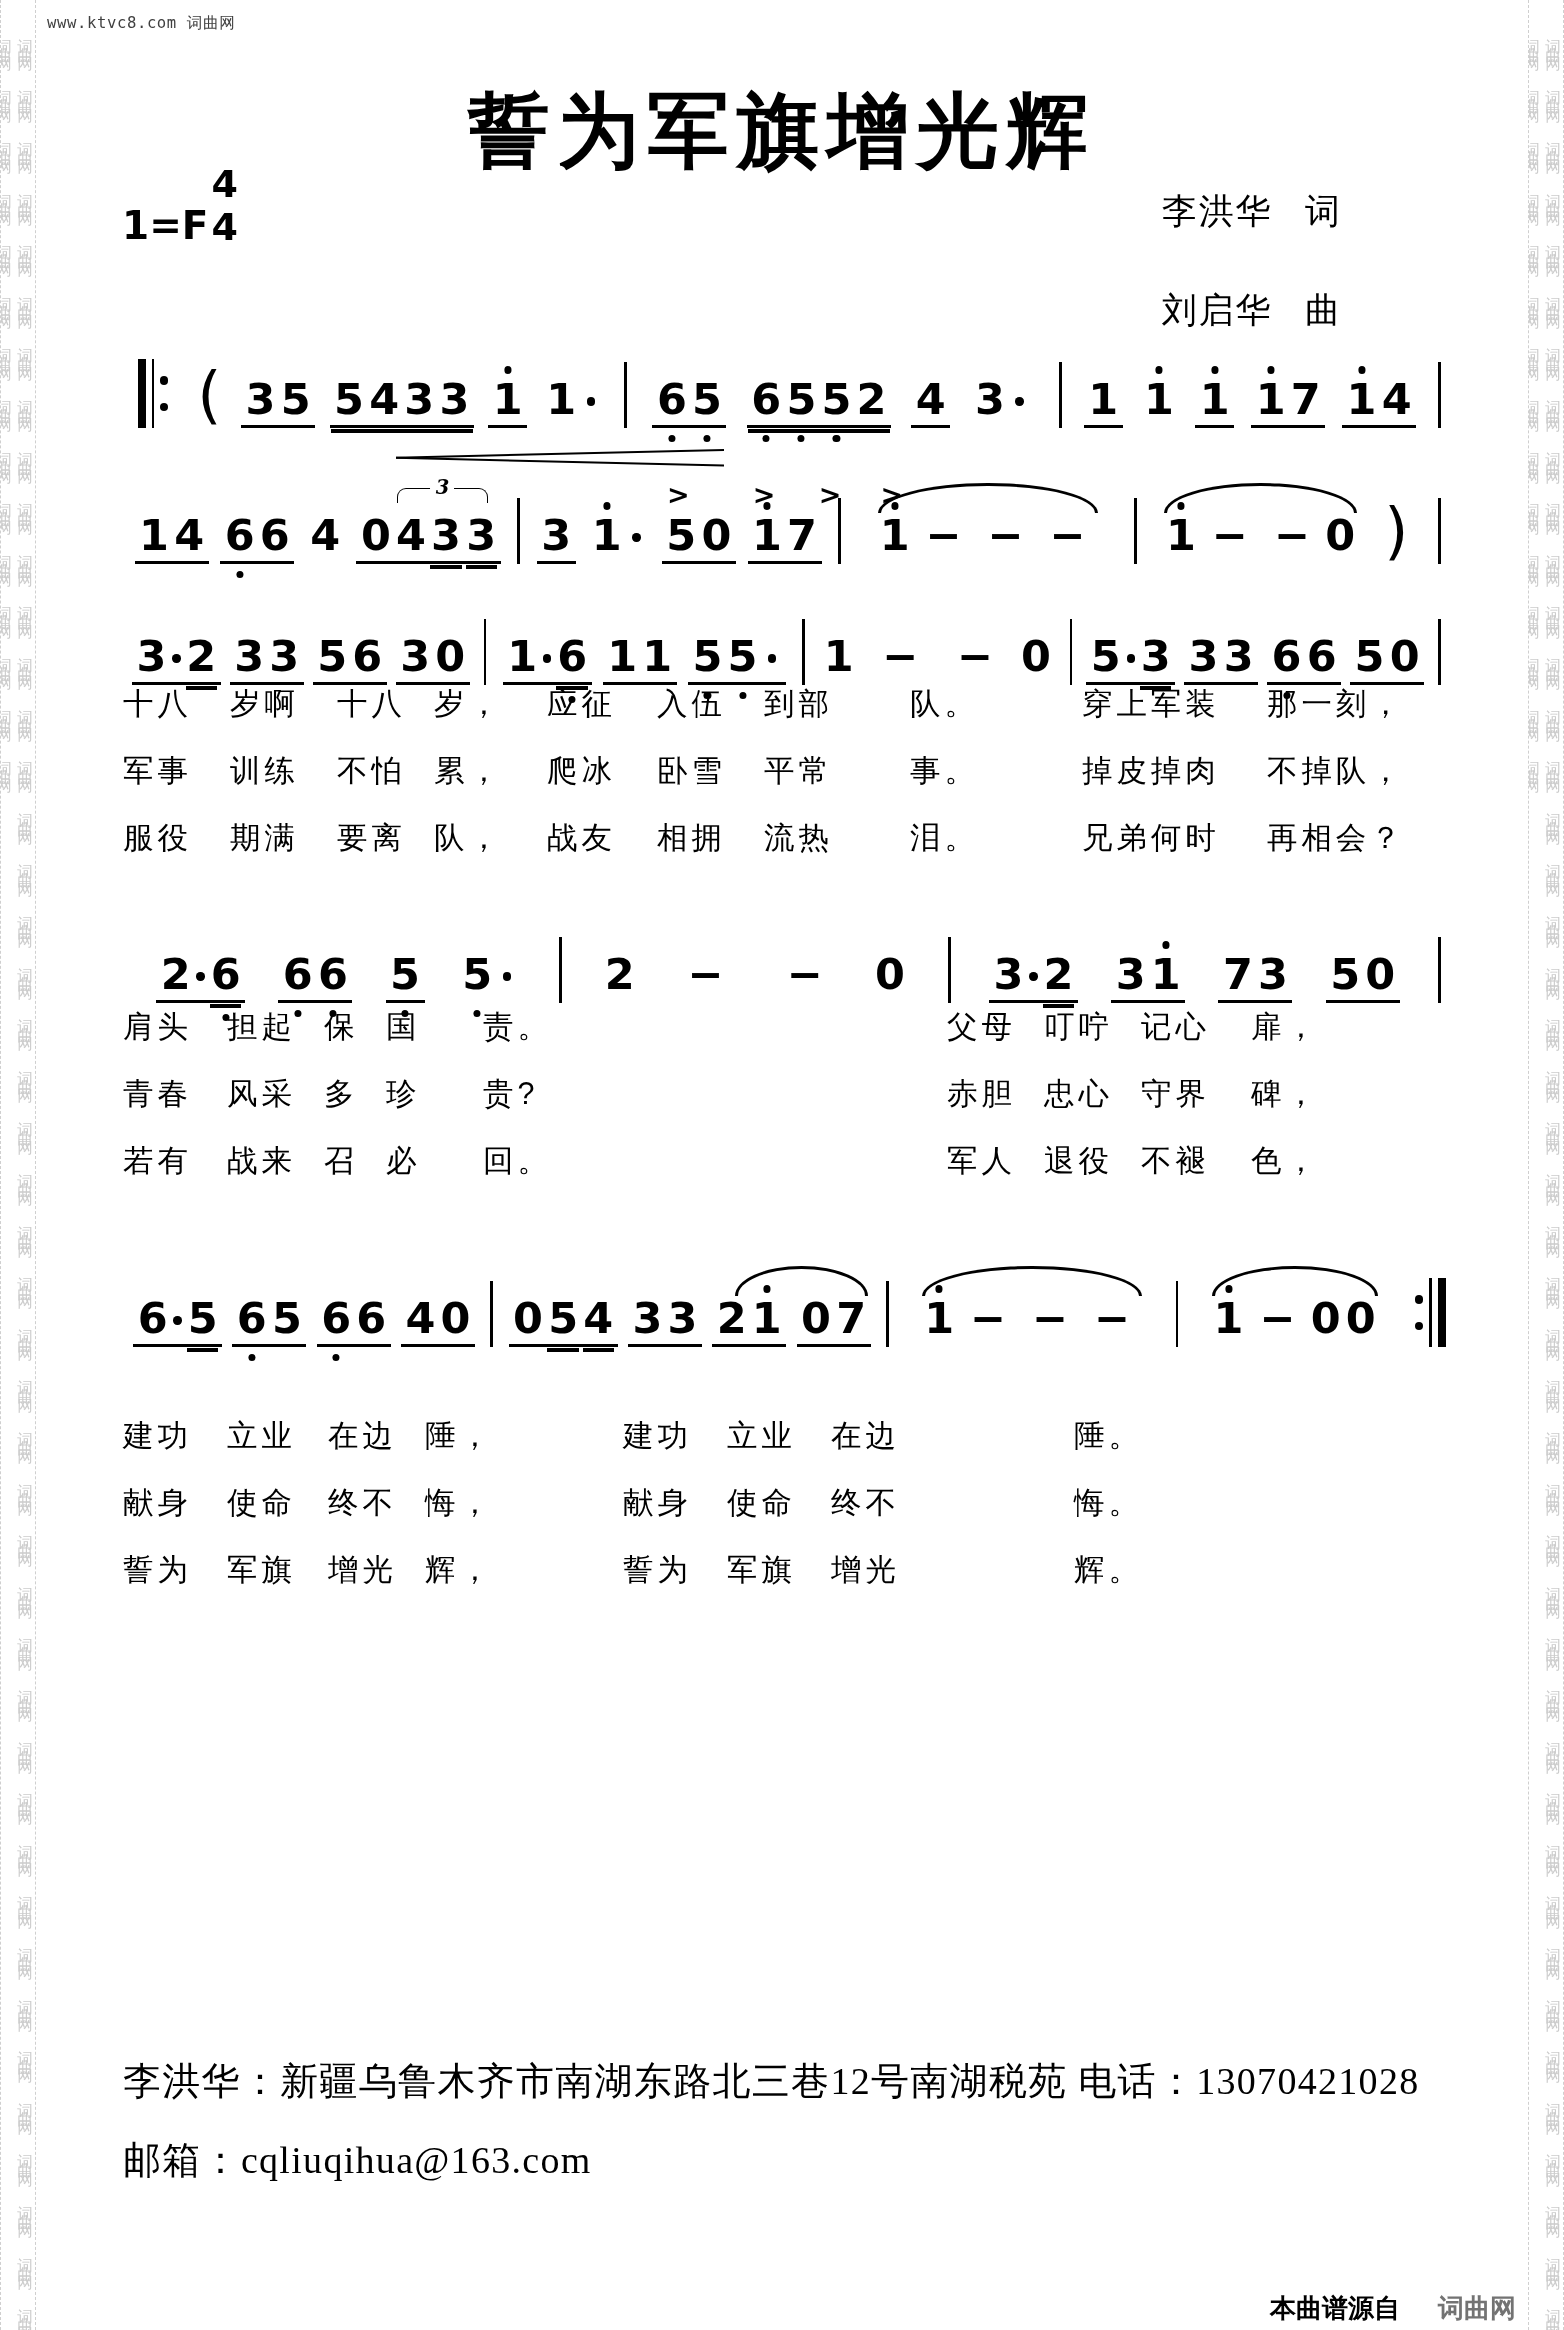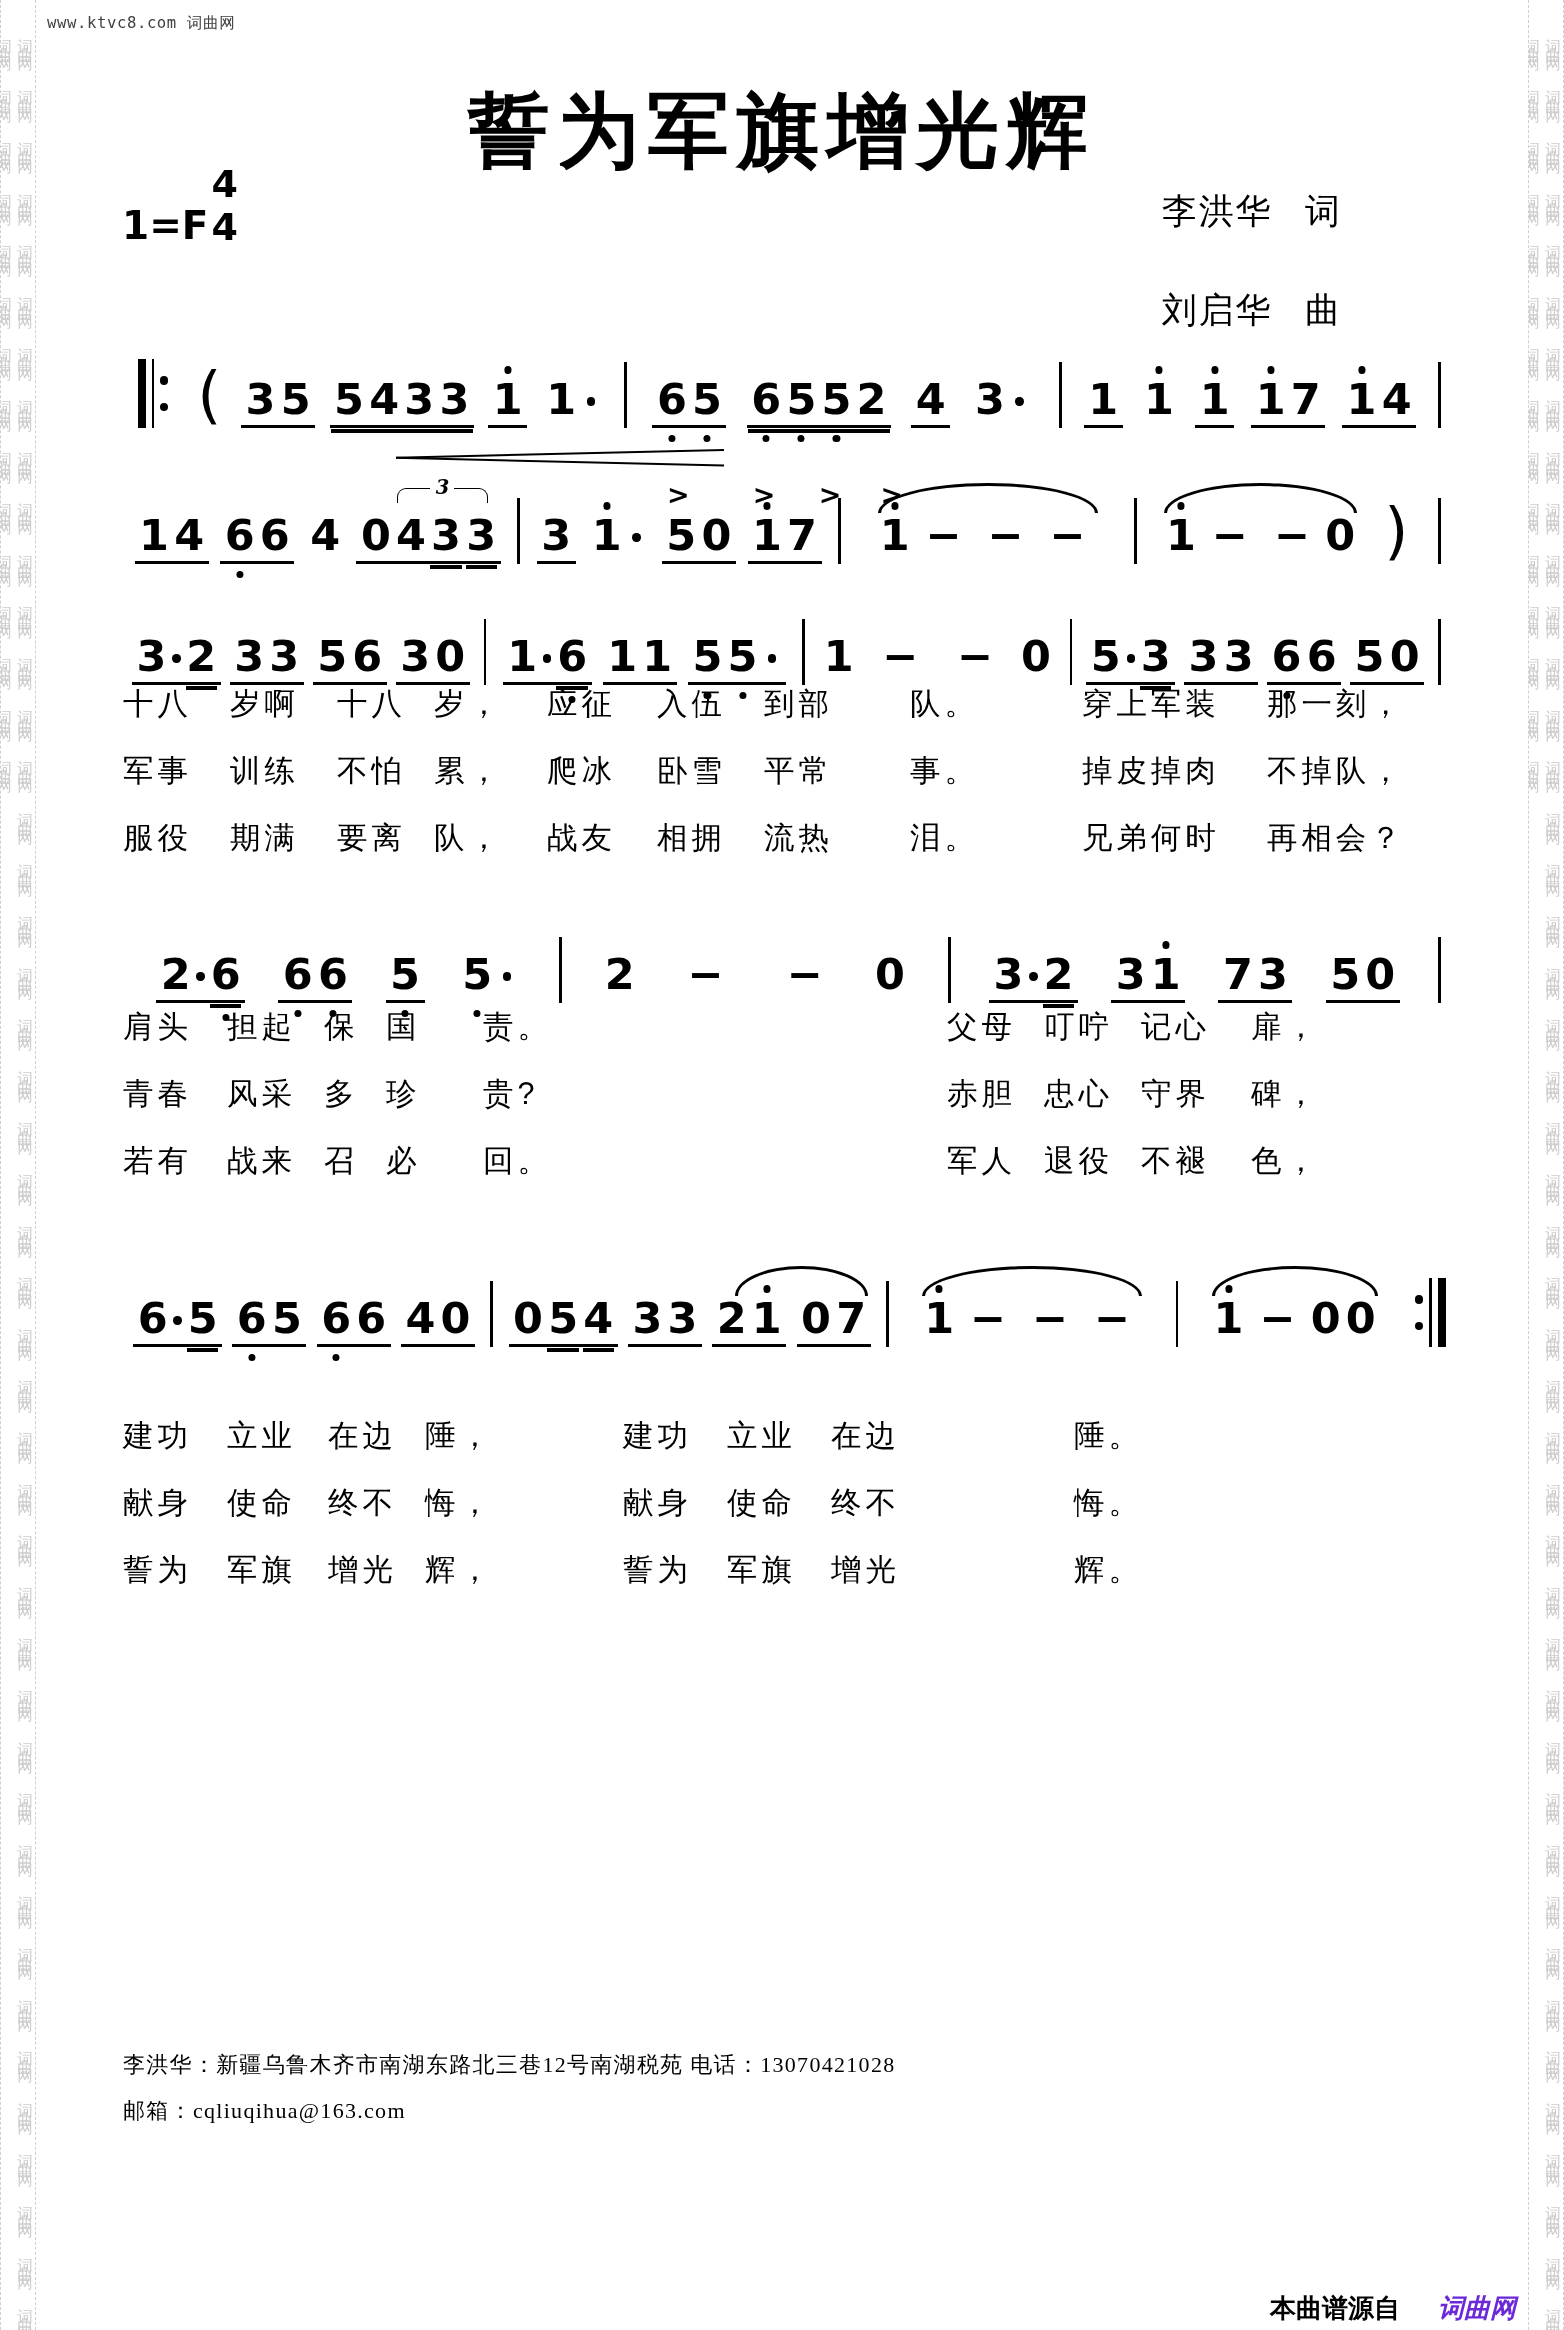--- a/index.html
+++ b/index.html
@@ -69,21 +69,21 @@
   
   .lyrics{position:absolute;left:123px;width:1323px;display:grid;row-gap:32px;
     font-family:Liberation Sans, sans-serif;font-size:30.5px;line-height:1.15;letter-spacing:3.9px;}
   .sec0{top:686px;grid-template-columns:107px 107px 97px 113px 110px 107px 146px 172px 185px auto;}
   .sec1{top:1009px;grid-template-columns:104px 97px 62px 97px 464px 97px 97px 110px auto;}
   .sec2{top:1418px;grid-template-columns:104px 101px 97px 198px 104px 104px 243px auto;}
   .cell{white-space:nowrap;}
 
   
   .footer{position:absolute;left:123px;top:2042px;font-family:"Liberation Serif",serif;
-    font-size:22px;line-height:2.08;letter-spacing:1.3px;}
+    font-size:38px;line-height:2.08;letter-spacing:1.3px;}
   .footer div:nth-child(3){padding-left:137px;}
   .source{position:absolute;right:48px;top:2291px;font-weight:700;font-size:26px;
     font-family:"DejaVu Sans",sans-serif;white-space:nowrap;}
   .source .brand{margin-left:38px;}
 </style>
 </head>
 <body>
 
 <div class="page">
 
@@ -536,17 +536,17 @@
       <span class="cell">增光</span>
       <span class="cell">辉。</span>
     </div>
 
   <div class="footer">
     <div>李洪华：新疆乌鲁木齐市南湖东路北三巷12号南湖税苑 电话：13070421028</div>
     <div>邮箱：cqliuqihua@163.com</div>
   </div>
 
   <div class="source">
-    <span>本曲谱源自</span><span class="brand" style="color: #6d28d9; font-style: italic;">词曲网</span>
+    <span>本曲谱源自</span><span class="brand" style="color: #737373;">词曲网</span>
   </div>
 
 </div>
 
 
 </body></html>

